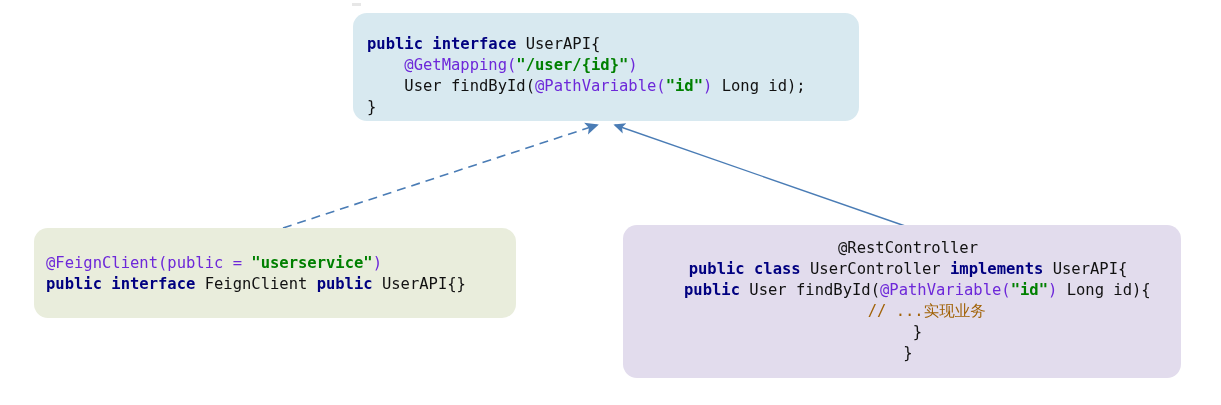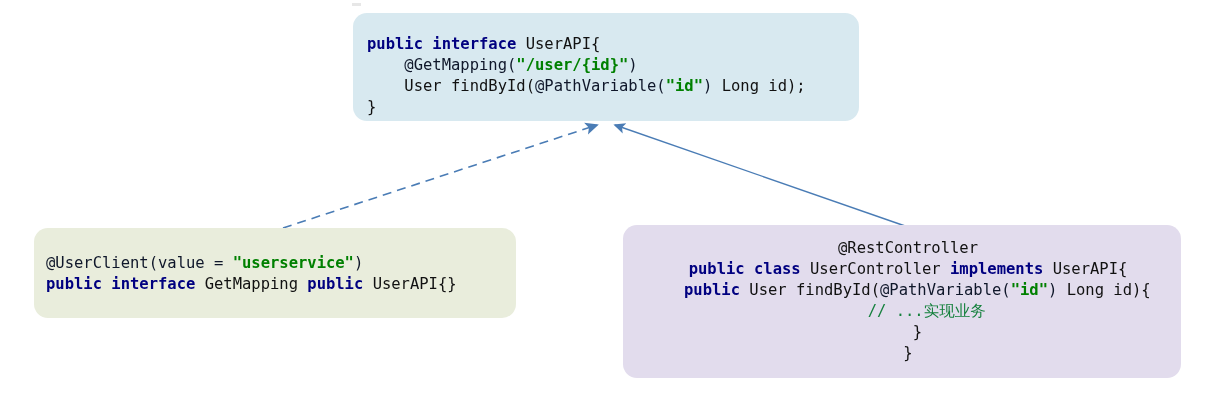--- a/index.html
+++ b/index.html
@@ -52,24 +52,24 @@
     left: 623px;
     top: 225px;
     width: 558px;
     height: 153px;
     background: #e2dced;
     padding: 13px 0 0 12px;
     text-align: center;
   }
   .ln { display: block; }
   .kw   { color: #000080; font-weight: bold; }
-  .ann  { color: #0f172a; }
+  .ann  { color: #6d28d9; }
   .str  { color: #008000; font-weight: bold; }
   .plain{ color: #111111; }
-  .cmt  { color: #15803d; }
+  .cmt  { color: #a16207; }
   .arrow-layer {
     position: absolute;
     left: 0; top: 0;
     width: 1221px; height: 405px;
     z-index: 1;
     pointer-events: none;
   }
   .corner-mark {
     position: absolute;
     left: 352px;
@@ -95,17 +95,17 @@
       <marker id="head-solid" markerWidth="9" markerHeight="9" refX="7.2" refY="4.5" orient="auto" markerUnits="strokeWidth">
         <path d="M0,0.6 L8.4,4.5 L0,8.4 L1.9,4.5 Z" fill="#4a7cb5"></path>
       </marker>
     </defs>
     <line x1="283" y1="228" x2="597" y2="125" stroke="#4a7cb5" stroke-width="1.6" stroke-dasharray="9 6" marker-end="url(#head-dashed)"></line>
     <line x1="908" y1="227" x2="615" y2="125" stroke="#4a7cb5" stroke-width="1.4" marker-end="url(#head-solid)"></line>
   </svg>
 
   <div class="code-box" id="box-interface"><span class="ln"><span class="kw">public interface </span><span class="plain">UserAPI{</span></span><span class="ln"><span class="plain">    </span><span class="ann">@GetMapping(</span><span class="str">"/user/{id}"</span><span class="ann">)</span></span><span class="ln"><span class="plain">    User findById(</span><span class="ann">@PathVariable(</span><span class="str">"id"</span><span class="ann">)</span><span class="plain"> Long id);</span></span><span class="ln"><span class="plain">}</span></span></div>
 
-  <div class="code-box" id="box-client"><span class="ln"><span class="ann">@UserClient(value = </span><span class="str">"userservice"</span><span class="ann">)</span></span><span class="ln"><span class="kw">public interface </span><span class="plain">GetMapping </span><span class="kw">public </span><span class="plain">UserAPI{}</span></span></div>
+  <div class="code-box" id="box-client"><span class="ln"><span class="ann">@FeignClient(public = </span><span class="str">"userservice"</span><span class="ann">)</span></span><span class="ln"><span class="kw">public interface </span><span class="plain">FeignClient </span><span class="kw">public </span><span class="plain">UserAPI{}</span></span></div>
 
   <div class="code-box" id="box-controller"><span class="ln"><span class="plain">@RestController</span></span><span class="ln"><span class="kw">public class </span><span class="plain">UserController </span><span class="kw">implements </span><span class="plain">UserAPI{</span></span><span class="ln"><span class="plain">  </span><span class="kw">public </span><span class="plain">User findById(</span><span class="ann">@PathVariable(</span><span class="str">"id"</span><span class="ann">)</span><span class="plain"> Long id){</span></span><span class="ln"><span class="plain">    </span><span class="cmt">// ...实现业务</span></span><span class="ln"><span class="plain">  }</span></span><span class="ln"><span class="plain">}</span></span></div>
 
 </div>
 
 </body></html>

